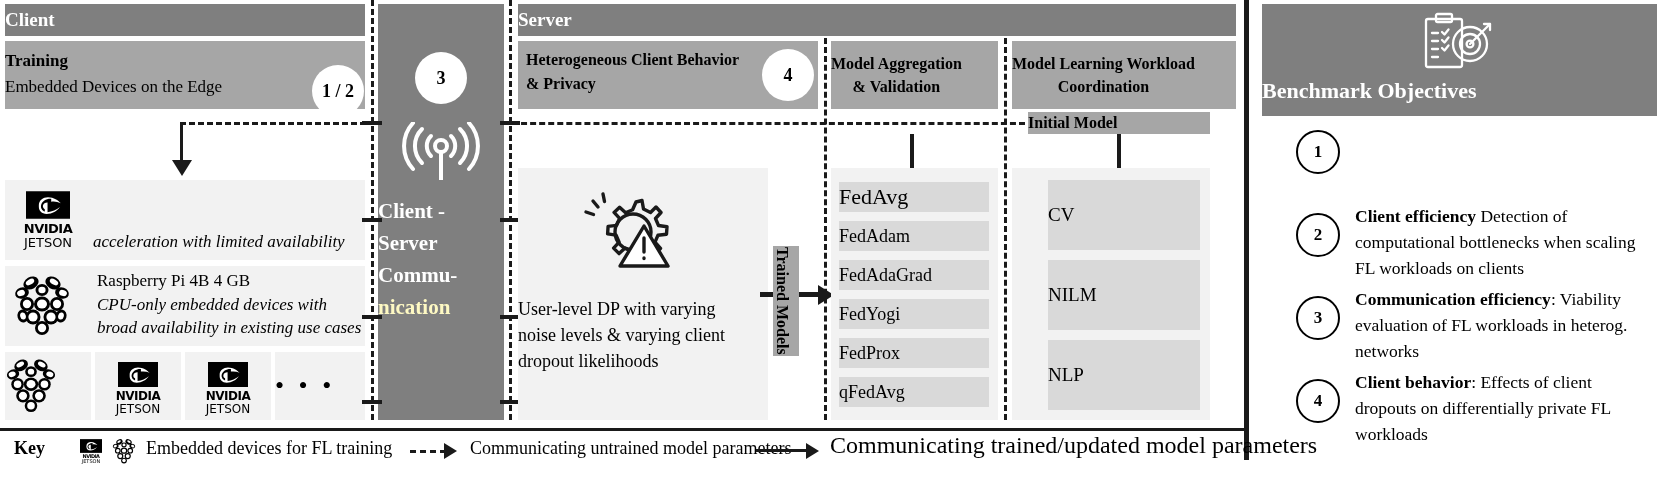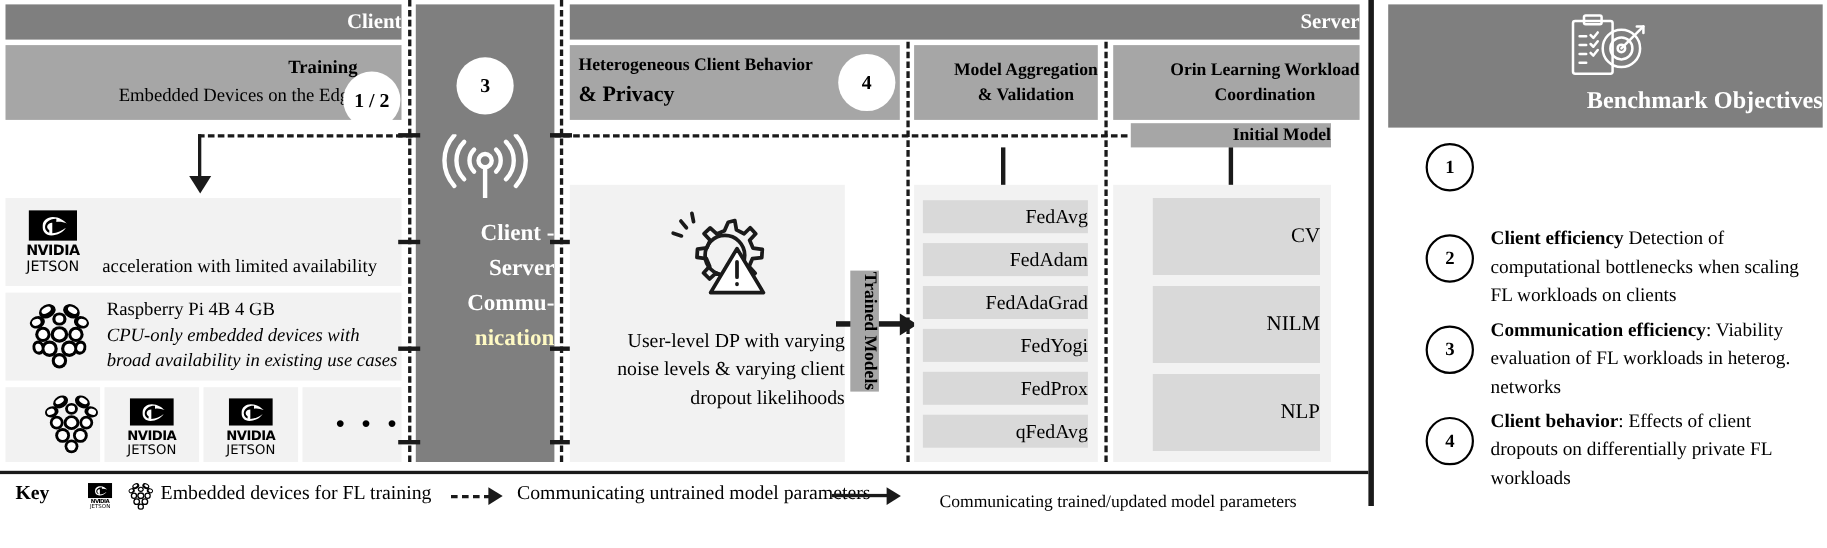--- a/index.html
+++ b/index.html
@@ -2,21 +2,21 @@
 <html><head>
 <meta charset="utf-8">
 <style>
   html,body{margin:0;padding:0;background:#fff;}
   body{width:1661px;height:498px;position:relative;font-family:"Liberation Serif",serif;color:#000;overflow:hidden;}
   .abs{position:absolute;box-sizing:border-box;}
   .dark{background:#7f7f7f;color:#fff;}
   .mid{background:#a6a6a6;color:#000;}
   .light{background:#f2f2f2;}
   .chip{background:#d9d9d9;}
-  .ctr{display:flex;align-items:center;justify-content:flex-end;text-align:center;}
+  .ctr{display:flex;align-items:center;justify-content:flex-start;text-align:center;}
   .bold{font-weight:bold;}
   .circle{border-radius:50%;background:#fff;color:#000;font-weight:bold;display:flex;align-items:center;justify-content:center;}
   .ocircle{border-radius:50%;border:2px solid #000;background:#fff;color:#000;font-weight:bold;display:flex;align-items:center;justify-content:center;}
   .vdash{border-left:3px dashed #1a1a1a;}
   .hdash{border-top:3px dashed #1a1a1a;}
   .solid-v{background:#1a1a1a;}
   .solid-h{background:#1a1a1a;}
   .nv-logo{display:flex;flex-direction:column;align-items:center;justify-content:center;font-family:"DejaVu Sans",sans-serif;line-height:1;}
   .nv-word{font-weight:bold;letter-spacing:-0.5px;}
   .rot{writing-mode:vertical-rl;text-orientation:mixed;}
@@ -46,21 +46,21 @@
 
 <div class="abs light" style="left:5px;top:180px;width:360px;height:80px;">
   <div class="abs nv-logo" style="left:8px;top:8px;width:70px;height:64px;">
     <svg width="44" height="28" viewBox="0 0 48 30">
       <rect x="0" y="0" width="48" height="30" fill="#000"></rect>
       <path d="M14 15c0-5 4.5-8.5 10-8.5 6.5 0 11 3.5 14 6.5-3.5-1.5-7-2-10.5-1.5v-3.2C22 8 17.5 11 16.5 15c-.8 3.2 1.2 6.2 4 7.2v-2.6c-1.6-.8-2.4-2.4-2-4 .5-2 2.6-3.3 5-3.2v10.4c5-.4 9.6-2.6 13.5-5.6-3 4.6-8.4 7.6-14.5 7.6-5.4 0-8.5-3.6-8.5-7.8z" fill="#fff"></path>
     </svg>
     <div class="nv-word" style="font-size:13px;margin-top:3px;">NVIDIA</div>
     <div style="font-size:13px;margin-top:1px;">JETSON</div>
   </div>
-  <div class="abs" style="left:88px;top:52px;width:280px;font-size:17px;">acceleration with limited availability</div>
+  <div class="abs" style="left:88px;top:52px;width:280px;font-size:17px;font-style:italic;">acceleration with limited availability</div>
 </div>
 
 <div class="abs light" style="left:5px;top:266px;width:360px;height:80px;">
   <div class="abs ctr" style="left:8px;top:6px;width:70px;height:68px;">
     <svg width="58" height="64" viewBox="0 0 58 64">
       <g fill="#000">
         <ellipse cx="18" cy="9" rx="8" ry="6" transform="rotate(-30 18 9)"></ellipse>
         <ellipse cx="40" cy="9" rx="8" ry="6" transform="rotate(30 40 9)"></ellipse>
         <ellipse cx="9" cy="19" rx="7" ry="5.5" transform="rotate(-20 9 19)"></ellipse>
         <ellipse cx="49" cy="19" rx="7" ry="5.5" transform="rotate(20 49 19)"></ellipse>
@@ -190,36 +190,36 @@
 <div class="abs solid-h" style="left:500px;top:218px;width:20px;height:4px;"></div>
 <div class="abs solid-h" style="left:500px;top:315px;width:20px;height:4px;"></div>
 <div class="abs solid-h" style="left:500px;top:400px;width:20px;height:4px;"></div>
 
 <div class="abs dark ctr bold" style="left:518px;top:4px;width:718px;height:32px;font-size:19px;">
   <span>Server</span>
 </div>
 
 <div class="abs mid" style="left:518px;top:41px;width:300px;height:68px;">
   <div class="abs bold" style="left:8px;top:10px;font-size:16px;">Heterogeneous Client Behavior</div>
-  <div class="abs bold" style="left:8px;top:34px;font-size:20px;">&amp; Privacy</div>
+  <div class="abs bold" style="left:8px;top:34px;font-size:16px;">&amp; Privacy</div>
   <div class="abs circle" style="left:244px;top:8px;width:52px;height:52px;font-size:18px;">
     <span>4</span>
   </div>
 </div>
 
 <div class="abs mid ctr" style="left:831px;top:41px;width:167px;height:68px;">
   <div style="text-align:center;">
     <div class="bold" style="font-size:16px;">Model Aggregation</div>
     <div class="bold" style="font-size:16px;margin-top:5px;">&amp; Validation</div>
   </div>
 </div>
 
 <div class="abs mid ctr" style="left:1012px;top:41px;width:224px;height:68px;">
   <div style="text-align:center;">
-    <div class="bold" style="font-size:16px;">Orin Learning Workload</div>
+    <div class="bold" style="font-size:16px;">Model Learning Workload</div>
     <div class="bold" style="font-size:16px;margin-top:5px;">Coordination</div>
   </div>
 </div>
 
 <div class="abs hdash" style="left:512px;top:122px;width:513px;height:0;"></div>
 
 <div class="abs mid ctr bold" style="left:1028px;top:112px;width:182px;height:22px;font-size:16px;">
   <span>Initial Model</span>
 </div>
 <div class="abs solid-v" style="left:1117px;top:134px;width:4px;height:46px;"></div>
@@ -242,21 +242,21 @@
   <div class="abs ctr" style="left:0;top:180px;width:250px;height:26px;font-size:18px;">dropout likelihoods</div>
 </div>
 
 <div class="abs solid-h" style="left:760px;top:292px;width:62px;height:5px;"></div>
 <div class="abs" style="left:818px;top:285px;width:0;height:0;border-top:10px solid transparent;border-bottom:10px solid transparent;border-left:16px solid #1a1a1a;"></div>
 <div class="abs mid ctr" style="left:773px;top:246px;width:26px;height:110px;">
   <span class="rot bold" style="font-size:16px;">Trained Models</span>
 </div>
 
 <div class="abs light" style="left:831px;top:168px;width:167px;height:252px;">
-  <div class="abs chip ctr" style="left:8px;top:14px;width:150px;height:30px;font-size:18px;">
+  <div class="abs chip ctr" style="left:8px;top:14px;width:150px;height:30px;font-size:22px;">
     <span>FedAvg</span>
     </div>
   <div class="abs chip ctr" style="left:8px;top:53px;width:150px;height:30px;font-size:18px;">
     <span>FedAdam</span>
     </div>
   <div class="abs chip ctr" style="left:8px;top:92px;width:150px;height:30px;font-size:18px;">
     <span>FedAdaGrad</span>
     </div>
   <div class="abs chip ctr" style="left:8px;top:131px;width:150px;height:30px;font-size:18px;">
     <span>FedYogi</span>
@@ -380,13 +380,13 @@
 </div>
 
 <div class="abs" style="left:146px;top:438px;font-size:18px;">Embedded devices for FL training</div>
 
 <div class="abs hdash" style="left:410px;top:450px;width:36px;height:0;"></div>
 <div class="abs" style="left:444px;top:443px;width:0;height:0;border-top:8px solid transparent;border-bottom:8px solid transparent;border-left:13px solid #1a1a1a;"></div>
 <div class="abs" style="left:470px;top:438px;font-size:18px;">Communicating untrained model parameters</div>
 
 <div class="abs solid-h" style="left:756px;top:449px;width:52px;height:3px;"></div>
 <div class="abs" style="left:806px;top:443px;width:0;height:0;border-top:8px solid transparent;border-bottom:8px solid transparent;border-left:13px solid #1a1a1a;"></div>
-<div class="abs" style="left:830px;top:448px;font-size:16px;margin-left:24px;">Communicating trained/updated model parameters</div>
+<div class="abs" style="left:830px;top:432px;font-size:24px;">Communicating trained/updated model parameters</div>
 
 </body></html>

